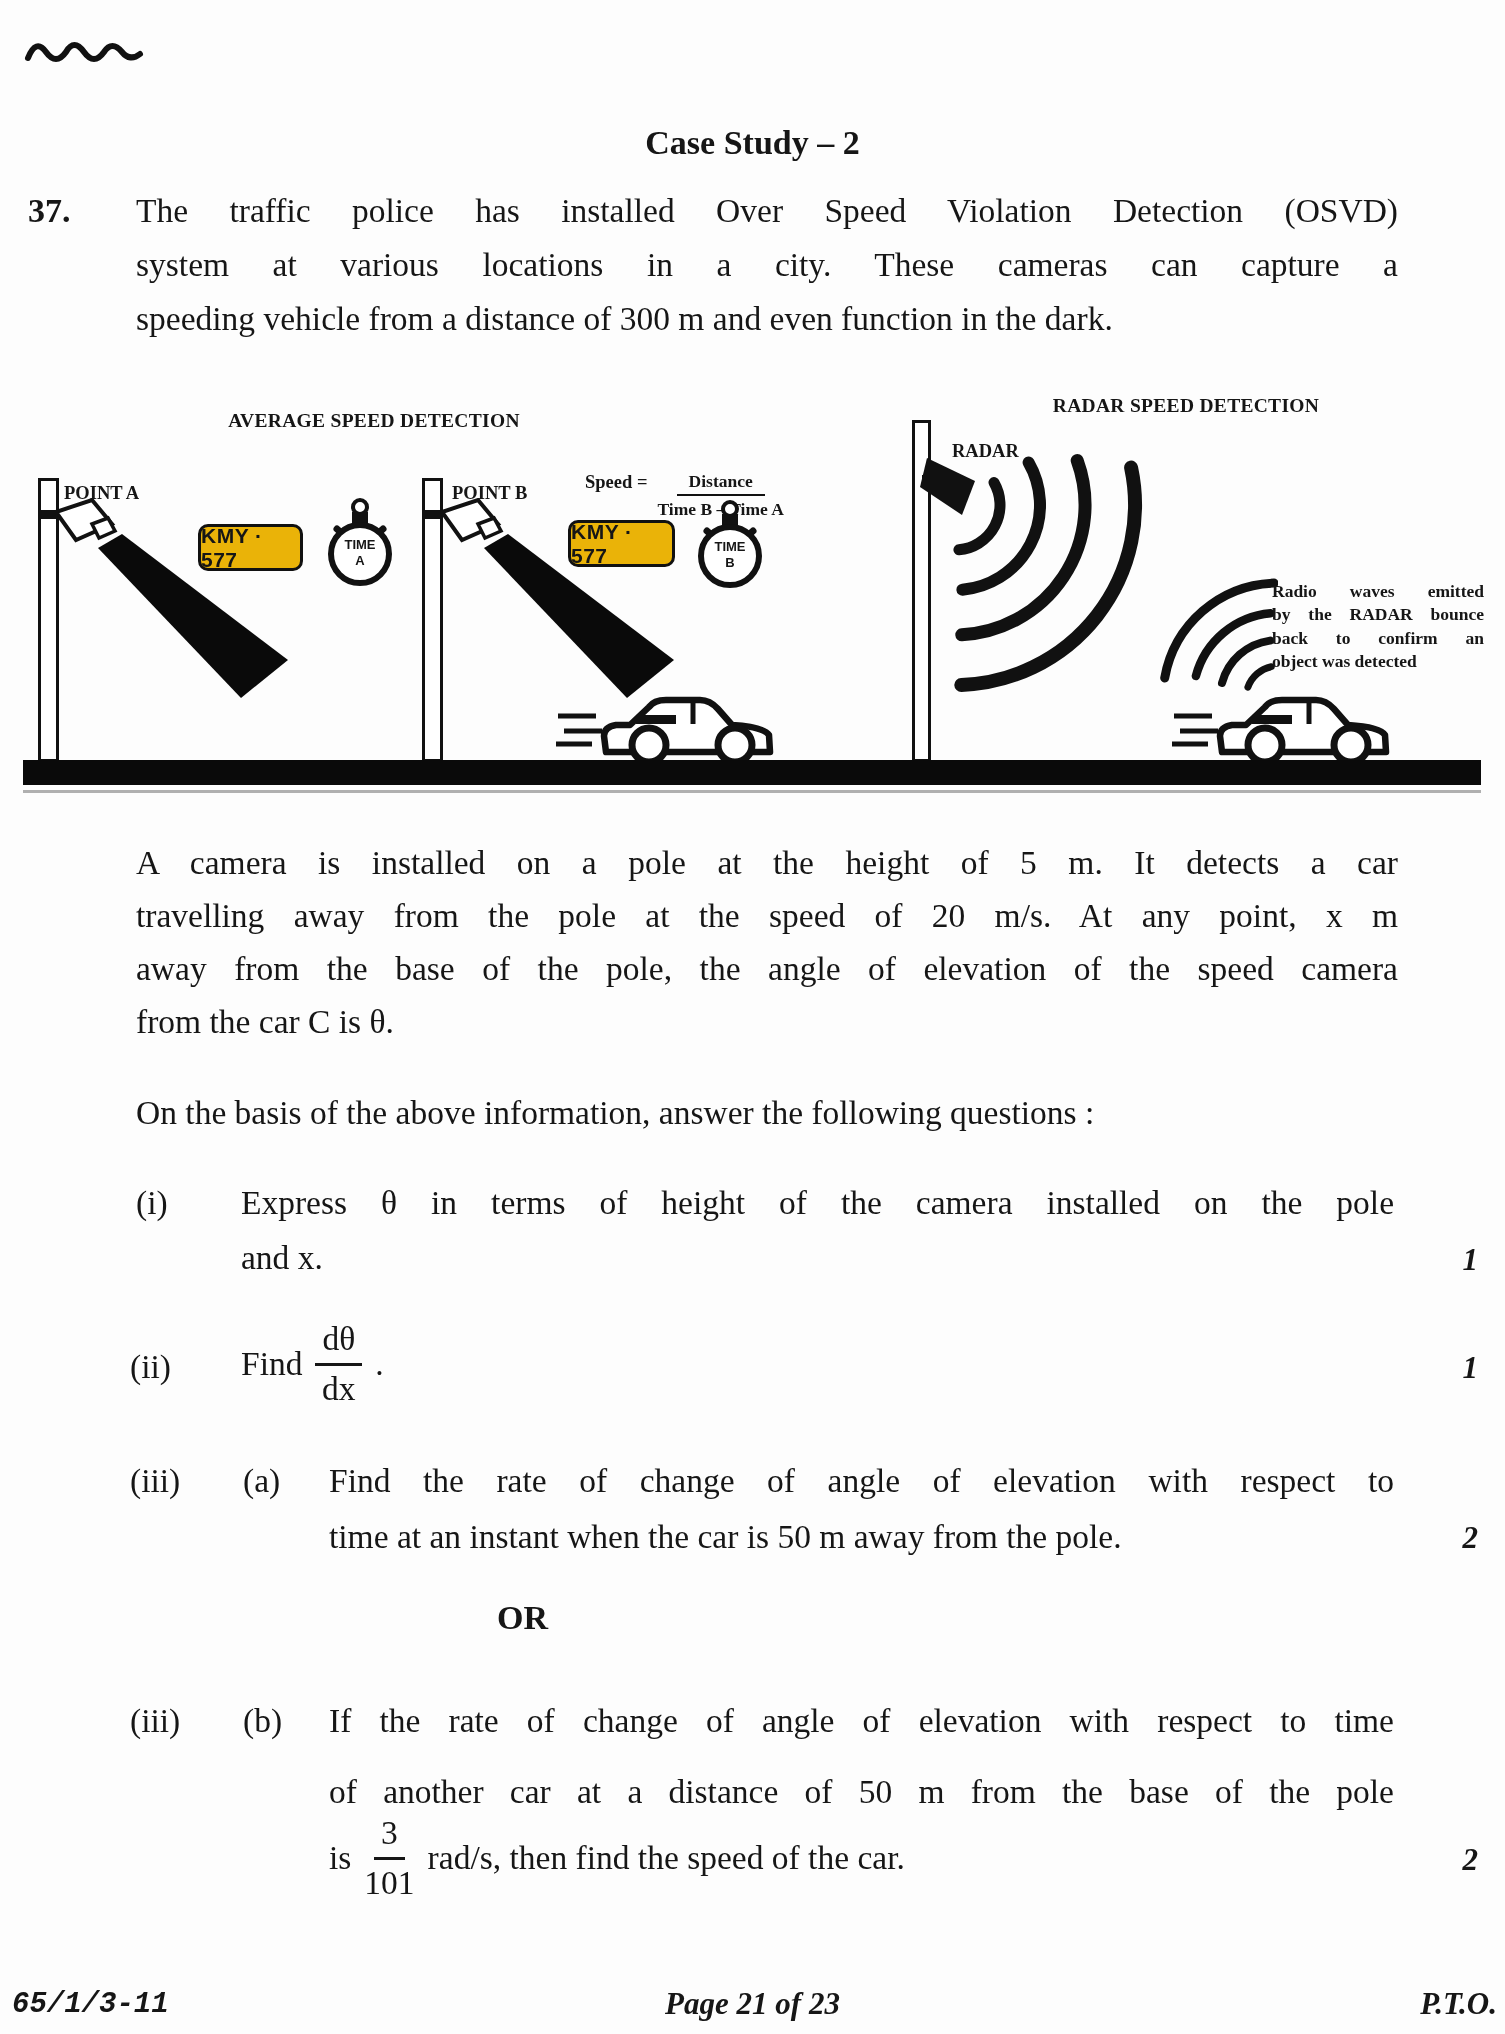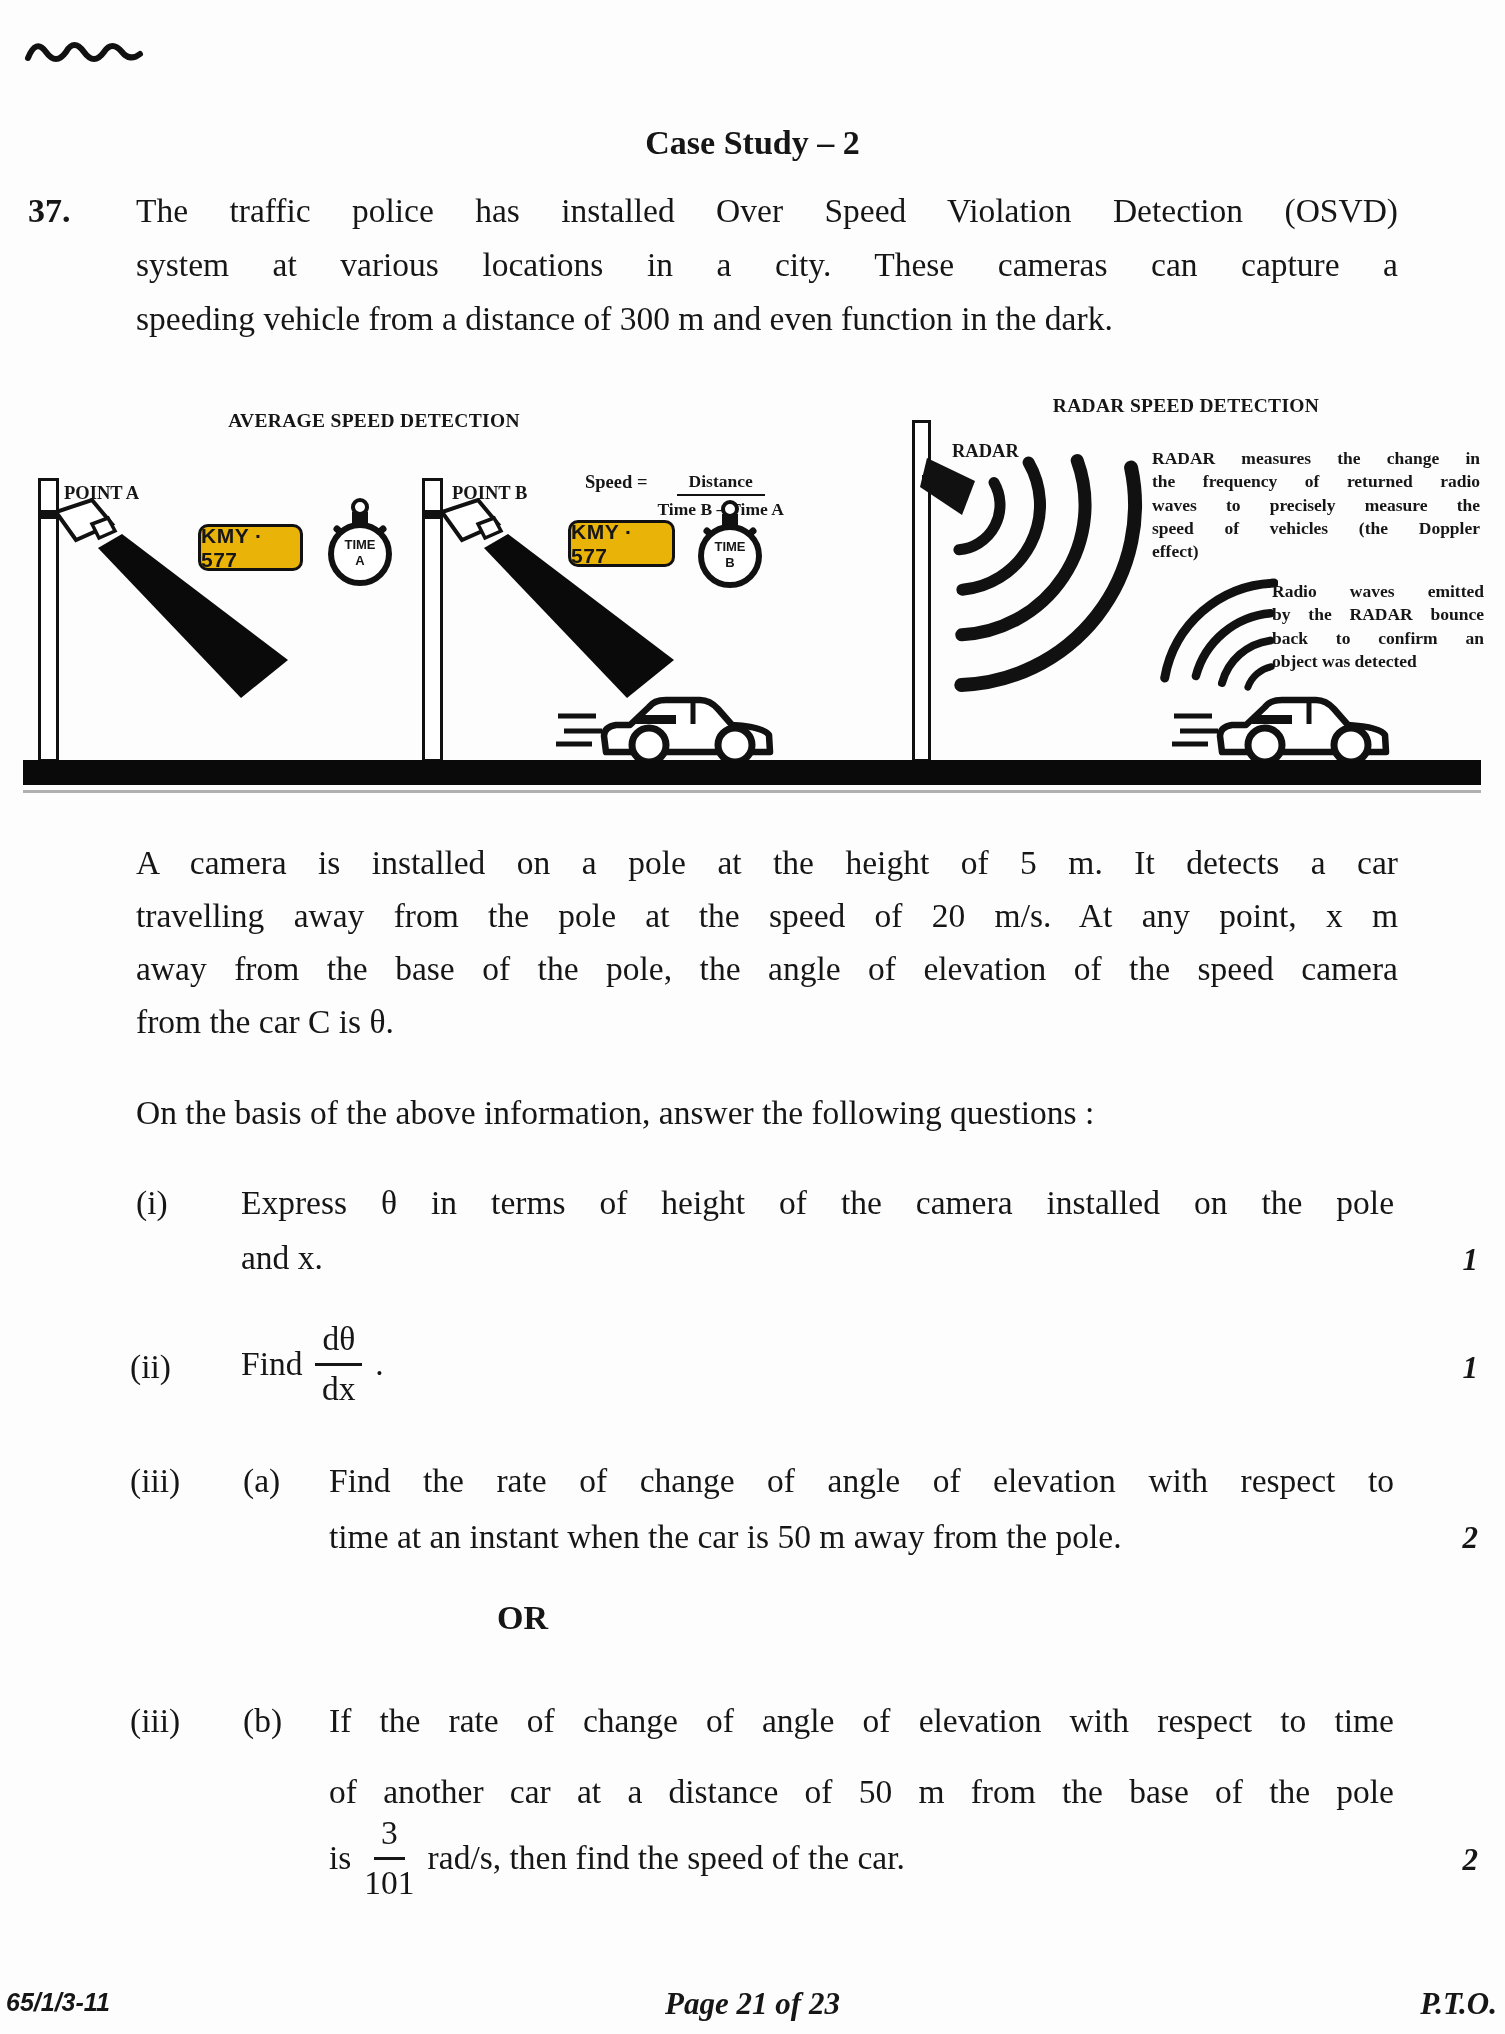--- a/index.html
+++ b/index.html
@@ -124,27 +124,20 @@
     <div class="abs figlabel" style="left:952px;top:51px;">RADAR</div>
     <svg class="abs" style="left:900px;top:55px;" width="250" height="290" viewBox="0 0 250 290">
       <rect x="22" y="30" width="20" height="11" fill="#111"></rect>
       <polygon points="27,13 75,36 62,70 20,42" fill="#111"></polygon>
       <path d="M94 37.5 A45 45 0 0 1 58.9 104.8" fill="none" stroke="#111" stroke-width="11" stroke-linecap="round"></path>
       <path d="M128.6 17.5 A85 85 0 0 1 62.4 144.7" fill="none" stroke="#111" stroke-width="12" stroke-linecap="round"></path>
       <path d="M177.2 15.5 A130 130 0 0 1 61.8 189.8" fill="none" stroke="#111" stroke-width="13" stroke-linecap="round"></path>
       <path d="M231.1 22.6 A180 180 0 0 1 61.3 239.9" fill="none" stroke="#111" stroke-width="14" stroke-linecap="round"></path>
     </svg>
 
-    <div class="abs note" style="left:1152px;top:57px;width:328px;">
-      <div class="nj">RADAR measures the change in</div>
-      <div class="nj">the frequency of returned radio</div>
-      <div class="nj">waves to precisely measure the</div>
-      <div class="nj">speed of vehicles (the Doppler</div>
-      <div>effect)</div>
-    </div>
 
     <svg class="abs" style="left:1140px;top:186px;" width="138" height="122" viewBox="0 0 138 122">
       <path d="M24.7 102 A115 115 0 0 1 134 7.1" fill="none" stroke="#111" stroke-width="9" stroke-linecap="round"></path>
       <path d="M55.9 100 A85 85 0 0 1 130.6 37.3" fill="none" stroke="#111" stroke-width="8.5" stroke-linecap="round"></path>
       <path d="M82 107 A58 58 0 0 1 129.9 64.6" fill="none" stroke="#111" stroke-width="8" stroke-linecap="round"></path>
       <path d="M107.9 111.1 A32 32 0 0 1 131.3 90.7" fill="none" stroke="#111" stroke-width="7" stroke-linecap="round"></path>
     </svg>
 
     <div class="abs note" style="left:1272px;top:190px;width:212px;">
       <div class="nj">Radio waves emitted</div>
@@ -206,17 +199,17 @@
   <div class="abs fracrow" style="left:329px;top:1806px;height:104px;">
     <span>is</span>
     <span class="frac">
       <span class="fn">3</span>
       <span class="fd">101</span>
     </span>
     <span>rad/s, then find the speed of the car.</span>
   </div>
   <div class="abs mark" style="top:1842px;">2</div>
 
-  <div class="abs footer" style="left:6px;top:1988px;font-family:Liberation Sans, sans-serif;font-style:italic;font-size:25px;">65/1/3-11</div>
+  <div class="abs footer" style="left:12px;top:1988px;font-family:Liberation Mono, monospace;font-style:italic;font-size:29px;">65/1/3-11</div>
   <div class="abs footer" style="left:0;width:1505px;top:1986px;text-align:center;font-style:italic;font-size:31px;">Page 21 of 23</div>
   <div class="abs footer" style="right:8px;top:1986px;font-style:italic;font-size:31px;">P.T.O.</div>
 
 </div>
 
 </body></html>

